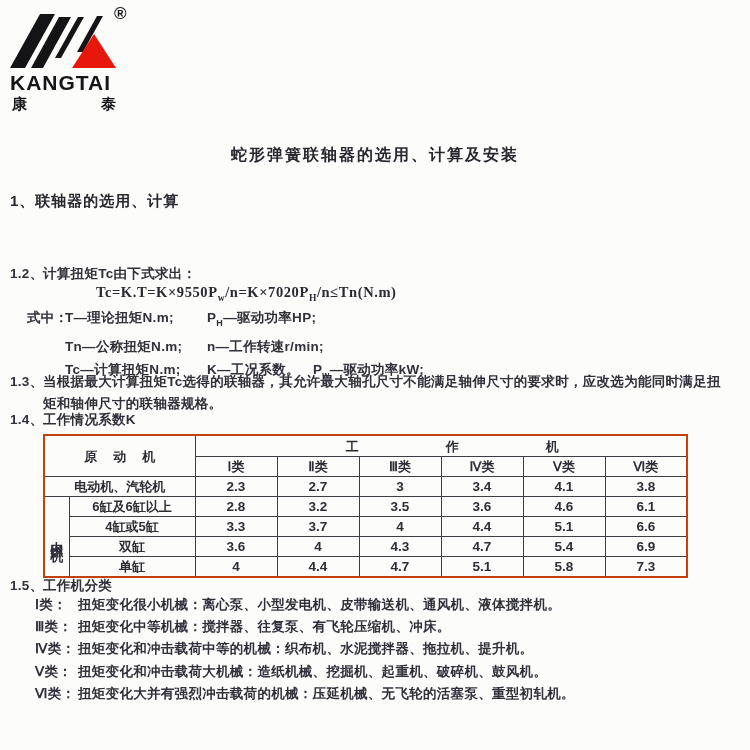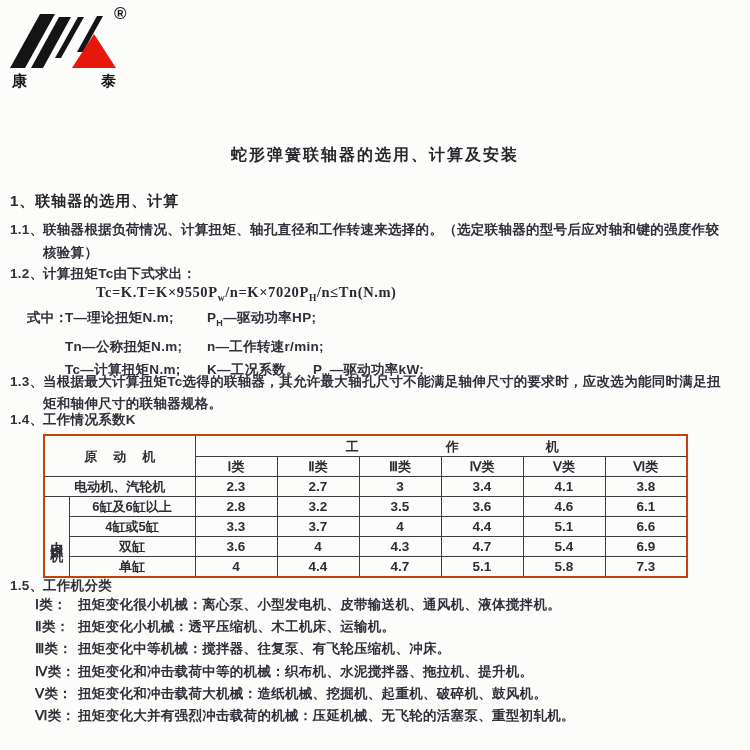--- a/index.html
+++ b/index.html
@@ -57,34 +57,31 @@
     <div class="logo-mark">
       <svg viewBox="0 0 128 66" width="128" height="66">
         <polygon points="0,64 30,10 45,10 15,64" fill="#141416"></polygon>
         <polygon points="21,64 49,13 61,13 33,64" fill="#141416"></polygon>
         <polygon points="45,54 68,13 74,13 51,54" fill="#141416"></polygon>
         <polygon points="67,48 87,12 93,12 73,48" fill="#141416"></polygon>
         <polygon points="84,30 62,64 106,64" fill="#e8170b"></polygon>
       </svg>
       <span class="logo-reg">®</span>
     </div>
+    <div class="logo-name">KANGTAI</div>
     <div class="logo-cn">
       <span>康</span>
       <span>泰</span>
     </div>
   </div>
 
   <div class="doc-title">蛇形弹簧联轴器的选用、计算及安装</div>
 
   <div class="sec-heading">1、联轴器的选用、计算</div>
 
-  <div class="para" style="top:219px;">
-    <span class="pnum">1.1、</span><span>联轴器根据负荷情况、计算扭矩、轴孔直径和工作转速来选择的。（选定联轴器的型号后应对轴和键的强度作较</span><br>
-    <span class="cont">核验算）</span>
-  </div>
 
   <div class="para" style="top:263px;">
     <span class="pnum">1.2、</span><span>计算扭矩Tc由下式求出：</span>
   </div>
 
   <div class="formula">
     <span>Tc=K.T=K×9550P</span><sub>w</sub><span>/n=K×7020P</span><sub>H</sub><span>/n≤Tn(N.m)</span>
   </div>
 
   <div class="where">
@@ -180,20 +177,19 @@
     </tr>
     </tbody>
   </table>
 
   <div class="para" style="top:575px;">
     <span class="pnum">1.5、</span><span>工作机分类</span>
   </div>
 
   <div class="class-list">
     <div><span class="clabel">Ⅰ类：</span><span>扭矩变化很小机械：离心泵、小型发电机、皮带输送机、通风机、液体搅拌机。</span></div>
-    <div><span class="clabel">Ⅱ类：</span><span>扭矩变化小机械：透平压缩机、木工机床、运输机。</span></div>
     <div><span class="clabel">Ⅲ类：</span><span>扭矩变化中等机械：搅拌器、往复泵、有飞轮压缩机、冲床。</span></div>
     <div><span class="clabel">Ⅳ类：</span><span>扭矩变化和冲击载荷中等的机械：织布机、水泥搅拌器、拖拉机、提升机。</span></div>
     <div><span class="clabel">Ⅴ类：</span><span>扭矩变化和冲击载荷大机械：造纸机械、挖掘机、起重机、破碎机、鼓风机。</span></div>
     <div><span class="clabel">Ⅵ类：</span><span>扭矩变化大并有强烈冲击载荷的机械：压延机械、无飞轮的活塞泵、重型初轧机。</span></div>
   </div>
 
 </div>
 
 </body></html>

